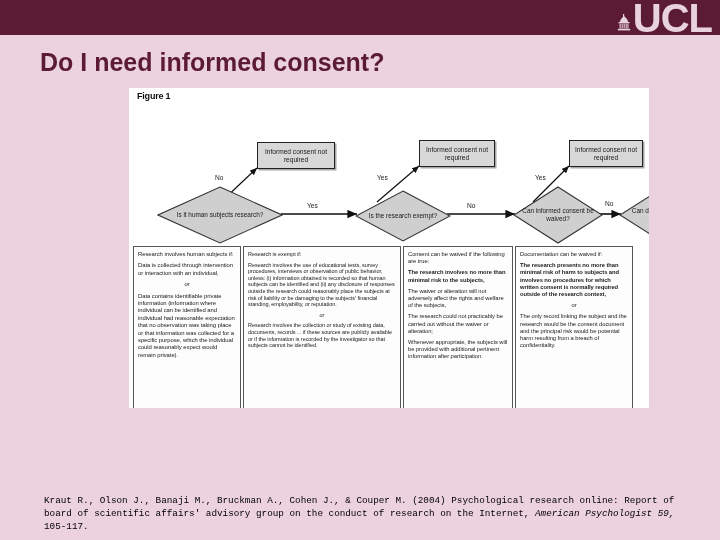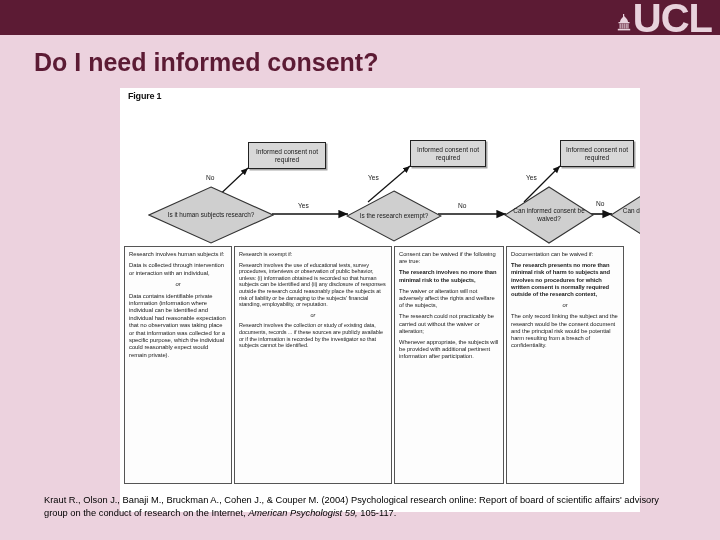--- a/index.html
+++ b/index.html
@@ -44,34 +44,34 @@
     font-family: "Liberation Sans", sans-serif;
     font-weight: bold;
     font-size: 40px;
     line-height: 34px;
     letter-spacing: -1px;
     color: #e8d2dc;
   }
   
   .page-title {
     position: absolute;
-    left: 34px;
+    left: 40px;
     top: 48px;
     font-size: 25px;
     font-weight: bold;
     color: #5c1b34;
     letter-spacing: 0px;
   }
   
   .figure-panel {
     position: absolute;
-    left: 120px;
+    left: 129px;
     top: 88px;
     width: 520px;
-    height: 424px;
+    height: 320px;
     background: #ffffff;
     overflow: hidden;
   }
   .fig-caption {
     position: absolute;
     left: 8px;
     top: 3px;
     width: 500px;
     color: #111;
   }
@@ -174,20 +174,21 @@
   .db-4 p { font-size: 5.8px; line-height: 7.2px; }
   
   .citation {
     position: absolute;
     left: 44px;
     top: 494px;
     width: 640px;
     font-size: 9.3px;
     line-height: 13px;
     color: #000;
+    font-family: Liberation Mono, monospace;
   }
   .citation em { font-style: italic; }
 </style>
 </head>
 <body>
 
 <div class="slide">
 
   <div class="header-bar">
     <div class="ucl-logo">

